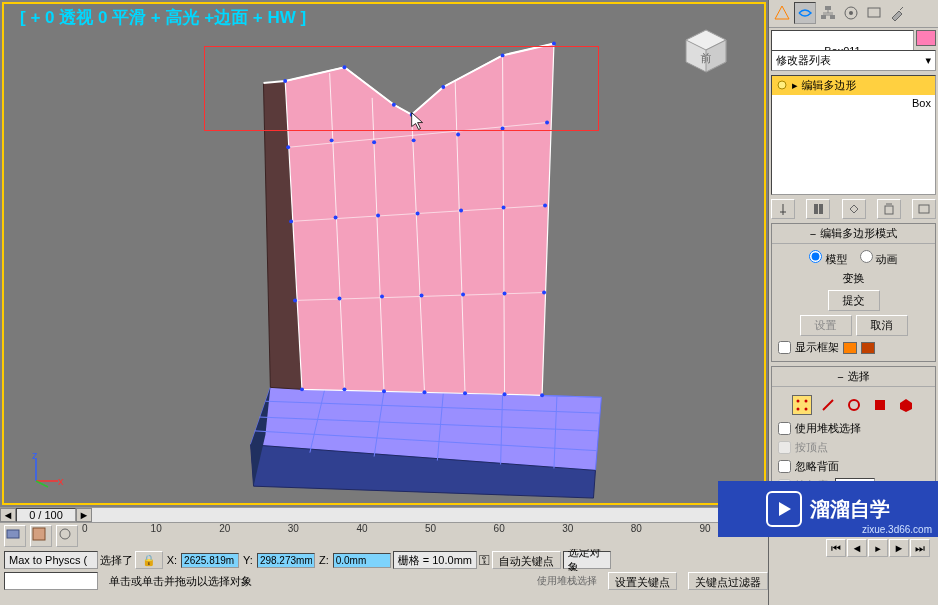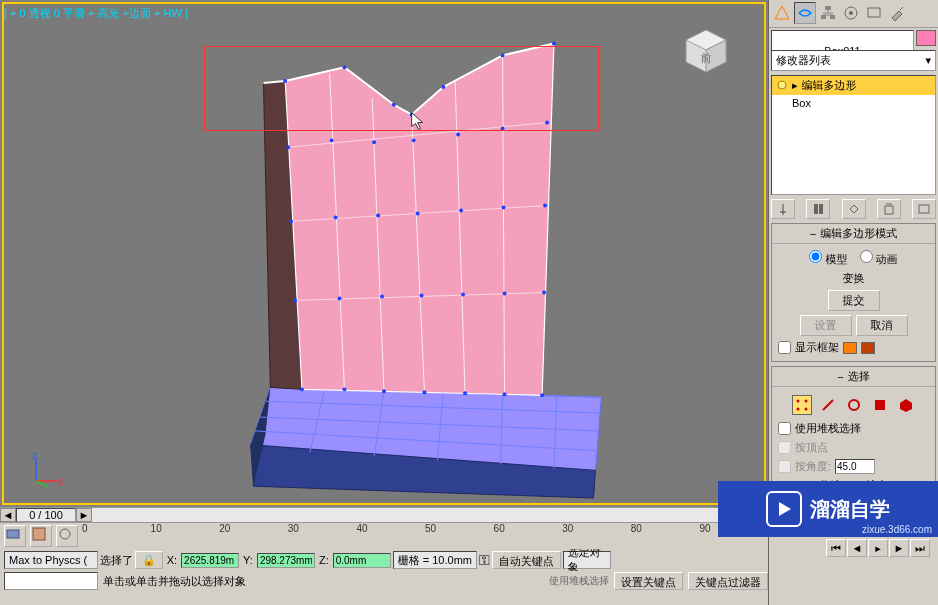--- a/index.html
+++ b/index.html
@@ -3,21 +3,21 @@
 <meta charset="utf-8">
 <style>
 * { margin: 0; padding: 0; box-sizing: border-box; font-family: "Microsoft YaHei", sans-serif; font-size: 11px; }
 body { background: #808080; width: 938px; height: 605px; overflow: hidden; position: relative; }
 
 .main-layout { display: flex; width: 100%; height: 100%; }
 .viewport-area { flex: 1; display: flex; flex-direction: column; position: relative; }
 .right-panel { width: 170px; background: #d4d0c8; border-left: 1px solid #666; display: flex; flex-direction: column; }
 
 .viewport { flex: 1; position: relative; background: #7a7a7a; border: 2px solid #ffcc00; margin: 2px; }
-.viewport-label { position: absolute; top: 2px; left: 0; color: #00d8ff; font-size: 11px; }
+.viewport-label { position: absolute; top: 2px; left: 16px; color: #00d8ff; font-size: 17px; font-weight: bold; }
 .viewcube { position: absolute; top: 20px; right: 30px; width: 56px; height: 56px; }
 
 .selection-rect { position: absolute; left: 200px; top: 42px; width: 395px; height: 85px; border: 1px solid #ff3030; }
 
 .axis-gizmo { position: absolute; left: 24px; bottom: 14px; width: 40px; height: 40px; }
 
 .timeline-area { height: 98px; background: #d4d0c8; display: flex; flex-direction: column; }
 .scrollbar-row { height: 16px; display: flex; align-items: center; background: #d4d0c8; border-top: 1px solid #999; border-bottom: 1px solid #999; }
 .scroll-btn { width: 16px; height: 14px; background: #d4d0c8; border: 1px solid #888; display: flex; align-items: center; justify-content: center; }
 .scroll-track { flex: 1; background: #e8e8e8; height: 14px; position: relative; }
@@ -26,43 +26,43 @@
 .timeline-ruler { height: 26px; display: flex; align-items: center; position: relative; background: #d4d0c8; }
 .ruler-icons { display: flex; gap: 4px; padding: 2px 4px; }
 .ruler-icon { width: 22px; height: 22px; background: #d4d0c8; border: 1px outset #fff; }
 .ruler-ticks { flex: 1; position: relative; height: 100%; }
 .tick { position: absolute; top: 0; font-size: 10px; color: #333; }
 
 .status-row { display: flex; height: 22px; align-items: center; gap: 2px; padding-left: 4px; background: #d4d0c8; }
 .status-field { background: #e8e8e8; border: 1px inset #999; padding: 2px 4px; font-size: 11px; height: 18px; display: flex; align-items: center; }
 .status-btn { background: #d4d0c8; border: 1px outset #fff; padding: 2px 6px; font-size: 11px; height: 18px; }
 .coord-label { font-size: 11px; padding: 0 2px; }
-.coord-input { width: 58px; background: #86efac; border: 1px inset #999; font-size: 10px; padding: 1px 2px; }
-
-.status-row2 { display: flex; height: 20px; align-items: center; background: #d4d0c8; padding-left: 4px; gap: 5px; justify-content: center; }
+.coord-input { width: 58px; background: #7dd3fc; border: 1px inset #999; font-size: 10px; padding: 1px 2px; }
+
+.status-row2 { display: flex; height: 20px; align-items: center; background: #d4d0c8; padding-left: 4px; gap: 11px; justify-content: center; }
 .hint-text { font-size: 11px; color: #000; }
 
 .play-controls { position: absolute; right: 2px; bottom: 4px; display: flex; flex-wrap: wrap; width: 110px; gap: 1px; }
 .play-btn { width: 20px; height: 18px; background: #d4d0c8; border: 1px outset #fff; display: flex; align-items: center; justify-content: center; }
 
 
 .tab-icons { display: flex; height: 28px; background: #d4d0c8; gap: 1px; padding: 2px; border-bottom: 1px solid #999; }
 .tab-icon { width: 22px; height: 22px; display: flex; align-items: center; justify-content: center; border: 1px solid transparent; }
 .tab-icon.active { border: 1px inset #999; background: #c0c0c0; }
 
 .object-name-row { display: flex; height: 20px; padding: 2px; gap: 2px; }
 .object-name { flex: 1; background: #fff; border: 1px inset #999; padding: 14px 4px; text-align: center; }
 .color-swatch { width: 20px; height: 16px; background: #ff7eb5; border: 1px solid #666; }
 
 .modifier-dropdown { margin: 2px; padding: 2px 4px; background: #fff; border: 1px inset #999; display: flex; justify-content: space-between; align-items: center; }
 
 .modifier-stack { margin: 2px; height: 120px; background: #fff; border: 1px inset #999; }
 .stack-item { display: flex; align-items: center; padding: 2px 4px; gap: 4px; }
 .stack-item.selected { background: #ffd040; }
-.stack-indent { padding-left: 20px; }
+.stack-indent { padding-left: 28px; justify-content: flex-end; }
 .stack-bulb { width: 12px; height: 12px; }
 
 .stack-controls { display: flex; gap: 2px; padding: 2px; justify-content: space-between; }
 .stack-ctrl-btn { width: 24px; height: 20px; background: #d4d0c8; border: 1px outset #fff; display: flex; align-items: center; justify-content: center; }
 
 .rollout { margin: 2px 2px; border: 1px solid #888; background: #d4d0c8; }
 .rollout-header { text-align: center; font-size: 11px; padding: 2px; background: #d4d0c8; border-bottom: 1px solid #aaa; display: flex; align-items: center; justify-content: center; gap: 4px; }
 .rollout-body { padding: 4px; }
 
 .radio-row { display: flex; gap: 12px; justify-content: center; padding: 2px; }
@@ -412,20 +412,24 @@
             </div>
         </div>
         <div class="checkbox-row">
             <input type="checkbox" style="">
             <span>使用堆栈选择</span>
           </div>
         <div class="checkbox-row">
             <input type="checkbox" disabled="" style="">
             <span style="color:#888">按顶点</span>
           </div>
+        <div class="checkbox-row">
+            <input type="checkbox" style="">
+            <span>忽略背面</span>
+          </div>
         <div class="checkbox-row spinner-field">
           <input type="checkbox" disabled="" style="">
           <span style="color:#888">按角度:</span>
           <input class="spinner-input" value="45.0" style="">
         </div>
         <div class="btn-row">
           <span style="font-size:11px">收缩</span>
           <span style="font-size:11px;margin-left:20px">扩大</span>
         </div>
       </div>

